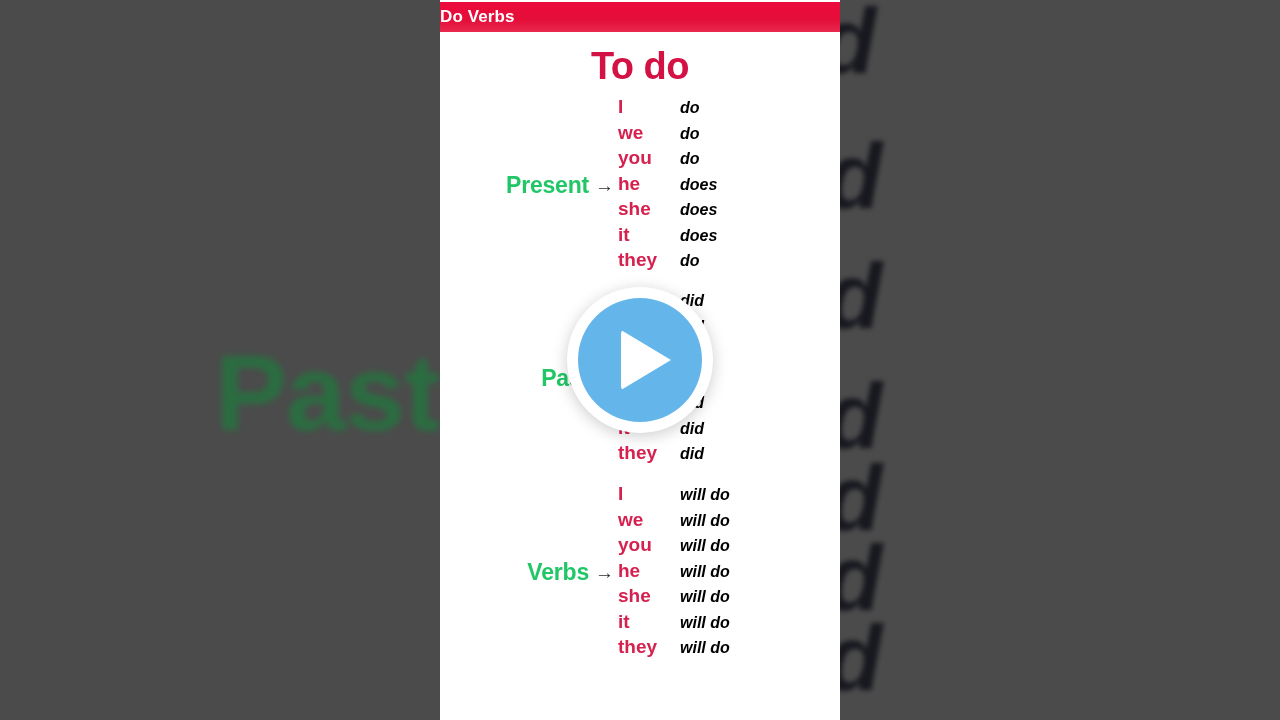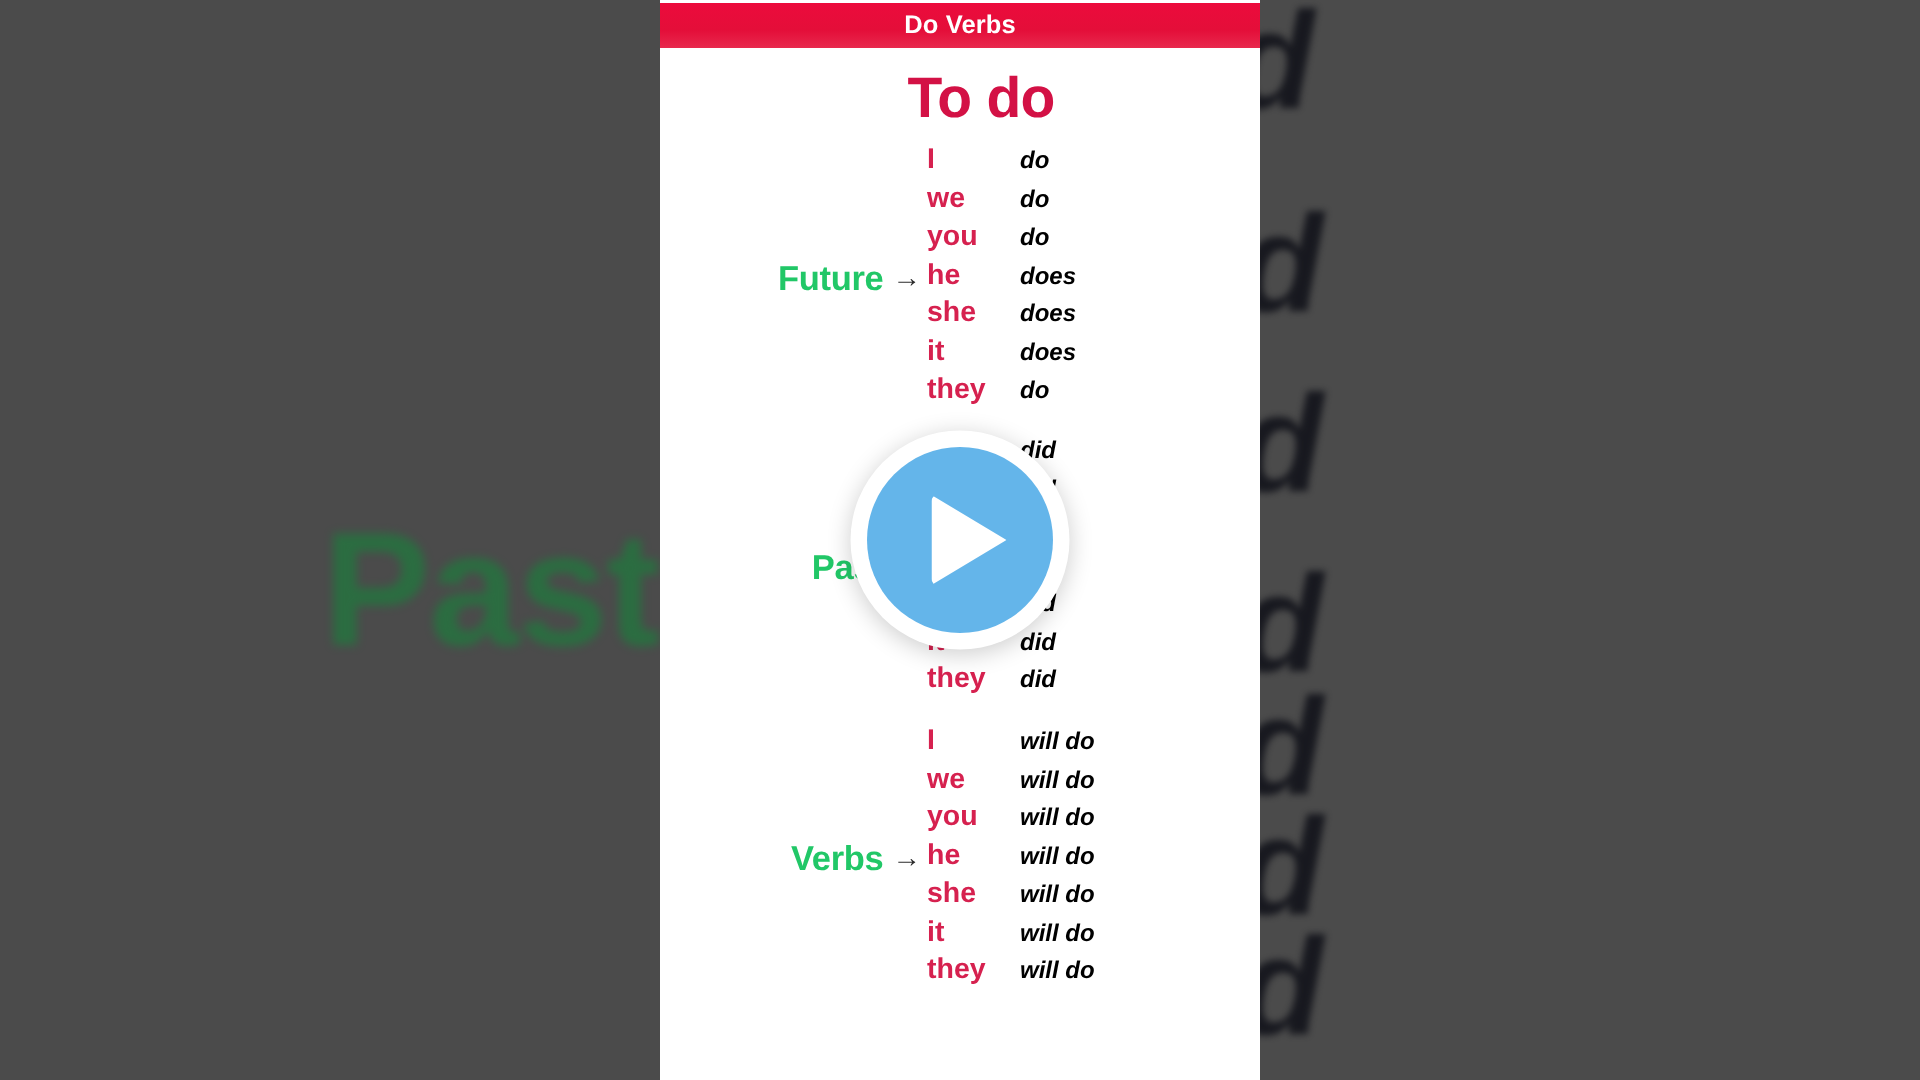--- a/index.html
+++ b/index.html
@@ -64,33 +64,33 @@
 
   .banner {
     position: absolute;
     left: 0;
     top: 2px;
     width: 400px;
     height: 30px;
     background: linear-gradient(180deg, #ec0b3c 0%, #e40e39 60%, #e8294d 100%);
     display: flex;
     align-items: center;
-    justify-content: center;
+    justify-content: flex-start;
   }
   .banner-title {
     color: #ffffff;
     font-size: 17px;
     font-weight: bold;
     letter-spacing: .1px;
   }
 
   .card-title {
     position: absolute;
     top: 45px;
-    left: 14px;
+    left: 0;
     width: 400px;
     text-align: center;
     color: #d31145;
     font-size: 38px;
     font-weight: bold;
     letter-spacing: -.5px;
   }
 
   
   .block {
@@ -203,21 +203,21 @@
   <div class="card">
 
     <div class="banner">
       <span class="banner-title">Do Verbs</span>
     </div>
 
     <div class="card-title">To do</div>
 
     <div class="block present">
       <div class="tense-wrap">
-        <span class="tense-label">Future</span>
+        <span class="tense-label">Present</span>
         <span class="tense-arrow">→</span>
       </div>
       <div class="rows">
         <div class="row">
           <span class="pronoun">I</span>
           <span class="verb">do</span>
         </div>
         <div class="row">
           <span class="pronoun">we</span>
           <span class="verb">do</span>

